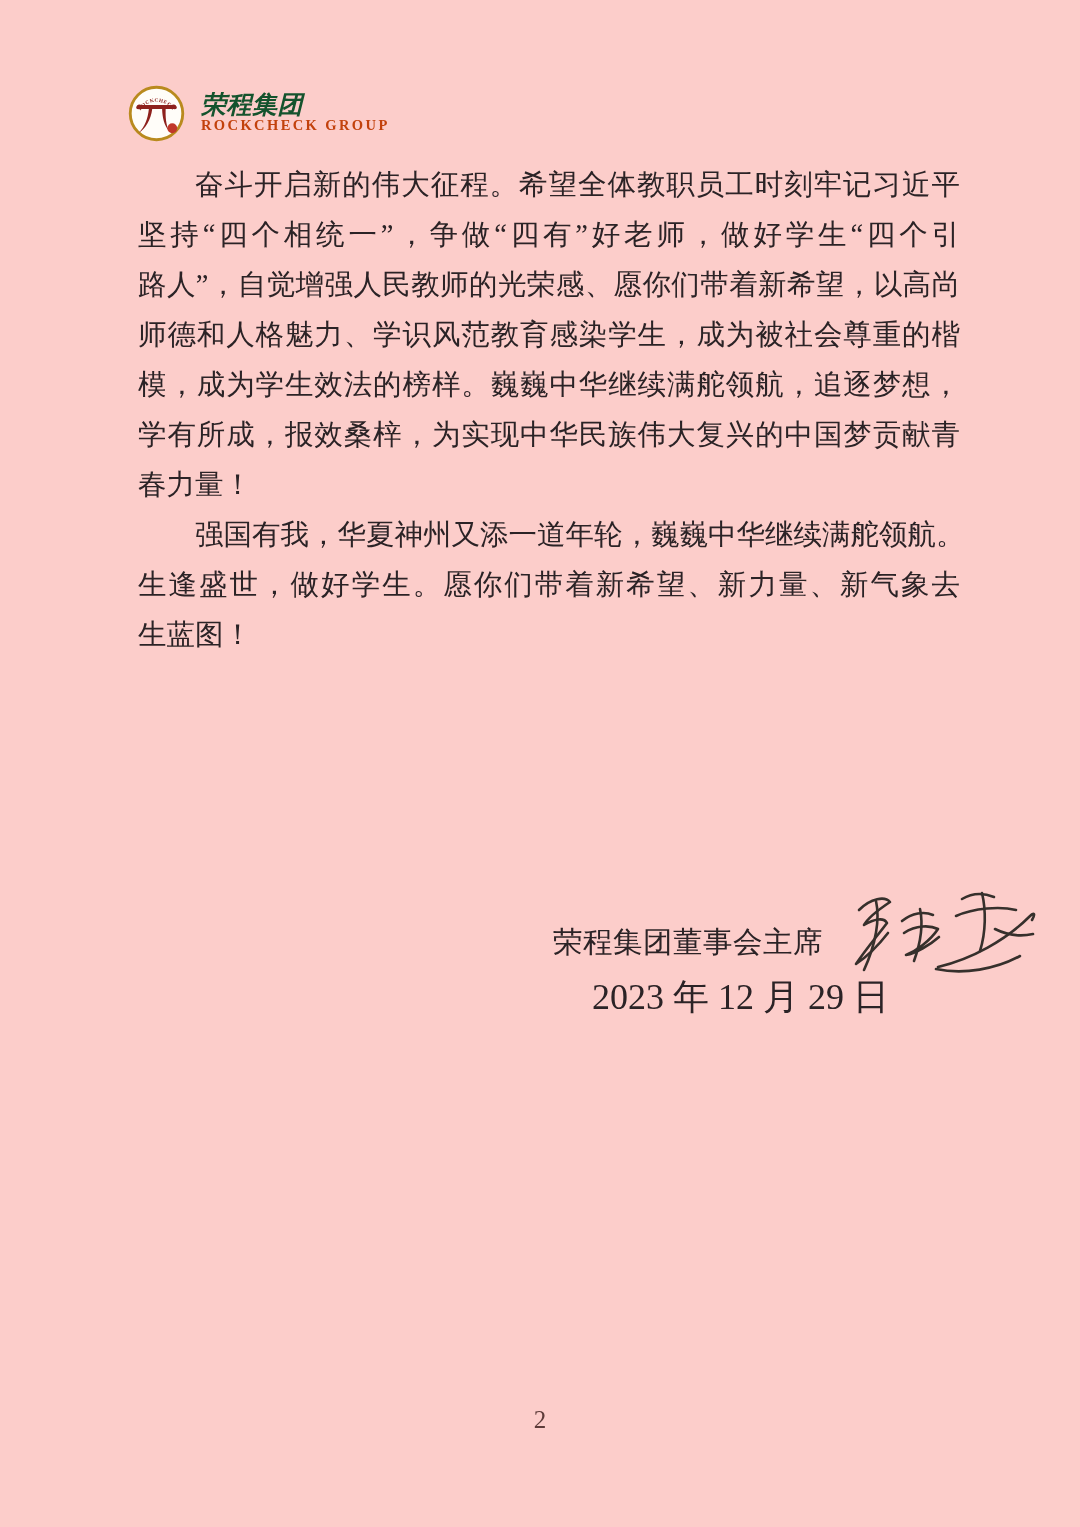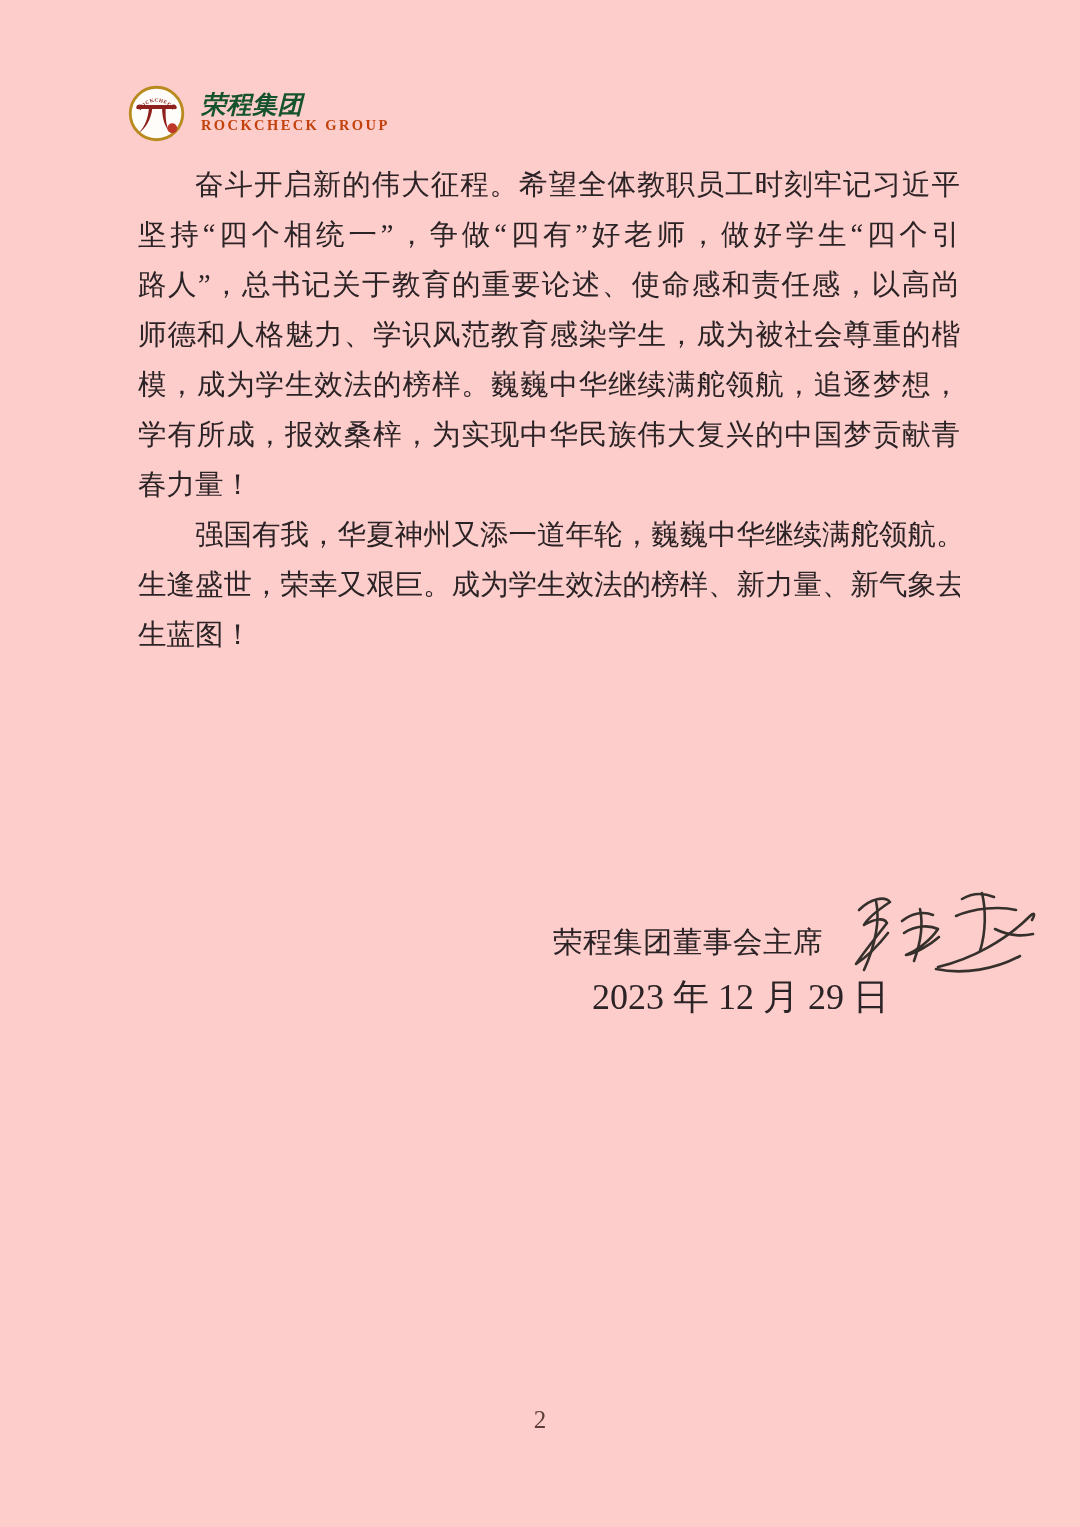--- a/index.html
+++ b/index.html
@@ -108,27 +108,27 @@
     <div class="logo-text">
       <div class="logo-cn">荣程集团</div>
       <div class="logo-en">ROCKCHECK GROUP</div>
     </div>
   </header>
 
   <main class="letter">
     <div class="lines">
         <div class="line indent">奋斗开启新的伟大征程。希望全体教职员工时刻牢记习近平</div>
         <div class="line">坚持“四个相统一”，争做“四有”好老师，做好学生“四个引</div>
-        <div class="line">路人”，总书记关于教育的重要论述、使命感和责任感，以高尚</div>
+        <div class="line">路人”，自觉增强人民教师的光荣感、愿你们带着新希望，以高尚</div>
         <div class="line">师德和人格魅力、学识风范教育感染学生，成为被社会尊重的楷</div>
         <div class="line">模，成为学生效法的榜样。巍巍中华继续满舵领航，追逐梦想，</div>
         <div class="line">学有所成，报效桑梓，为实现中华民族伟大复兴的中国梦贡献青</div>
         <div class="line last">春力量！</div>
         <div class="line indent">强国有我，华夏神州又添一道年轮，巍巍中华继续满舵领航。</div>
-        <div class="line">生逢盛世，荣幸又艰巨。成为学生效法的榜样、新力量、新气象去</div>
+        <div class="line">生逢盛世，做好学生。愿你们带着新希望、新力量、新气象去</div>
         <div class="line last">生蓝图！</div>
       </div>
   </main>
 
   <div class="sign-title">荣程集团董事会主席</div>
 
   <svg class="sign-scribble" viewBox="0 0 200 118" aria-hidden="true">
     <g fill="none" stroke="#36302c" stroke-width="2.6" stroke-linecap="round" stroke-linejoin="round">
       <path d="M16 36 C28 24 42 22 47 28 C38 34 26 42 21 51 C31 45 41 43 44 49 C35 61 23 75 13 90 C25 82 38 68 45 59"></path>
       <path d="M33 27 C37 45 33 70 21 96"></path>

